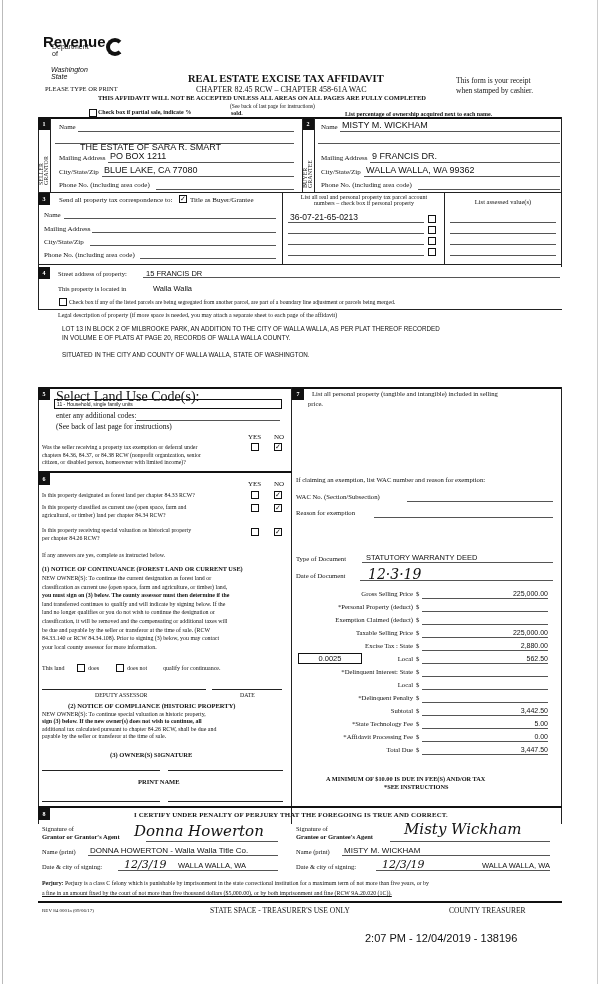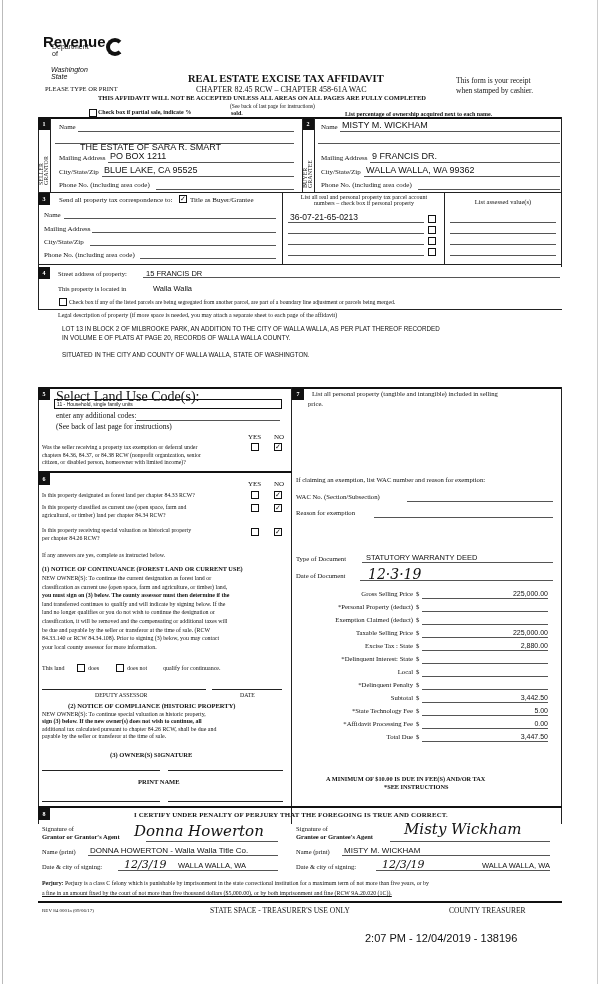--- a/index.html
+++ b/index.html
@@ -55,21 +55,21 @@
 <div class="vline" style="left:50px;top:118px;height:74px;"></div>
 <div class="abs" style="left:39px;top:145px;width:10px;height:40px;font-size:6px;writing-mode:vertical-rl;transform:rotate(180deg);line-height:5px;"><span>SELLER</span> <span>GRANTOR</span></div>
 <div class="abs lbl" style="left:59px;top:123px;">Name</div>
 <div class="abs filled" style="left:80px;top:120px;margin-top:22px;">THE ESTATE OF SARA R. SMART</div>
 <div class="line" style="left:78px;top:131px;width:216px;background:#555;"></div>
 <div class="line" style="left:55px;top:143px;width:239px;background:#555;"></div>
 <div class="abs lbl" style="left:59px;top:154px;">Mailing Address</div>
 <div class="abs filled" style="left:110px;top:151px;">PO BOX 1211</div>
 <div class="line" style="left:108px;top:162px;width:186px;background:#555;"></div>
 <div class="abs lbl" style="left:59px;top:168px;">City/State/Zip</div>
-<div class="abs filled" style="left:104px;top:165px;">BLUE LAKE, CA 95525</div>
+<div class="abs filled" style="left:104px;top:165px;">BLUE LAKE, CA 77080</div>
 <div class="line" style="left:102px;top:176px;width:192px;background:#555;"></div>
 <div class="abs lbl" style="left:59px;top:181px;">Phone No. (including area code)</div>
 <div class="line" style="left:156px;top:189px;width:138px;background:#555;"></div>
 
 <div class="numbox" style="left:302px;top:118px;">2</div>
 <div class="vline" style="left:302px;top:118px;height:74px;"></div>
 <div class="vline" style="left:314px;top:118px;height:74px;"></div>
 <div class="abs" style="left:303px;top:148px;width:10px;height:40px;font-size:6px;writing-mode:vertical-rl;transform:rotate(180deg);line-height:5px;"><span>BUYER</span> <span>GRANTEE</span></div>
 <div class="abs lbl" style="left:321px;top:123px;">Name</div>
 <div class="abs filled" style="left:342px;top:120px;">MISTY M. WICKHAM</div>
@@ -248,20 +248,26 @@
     <span style="position:absolute;right:143px;top:0;font-size:6.7px;white-space:nowrap;">Taxable Selling Price</span>
     <span style="position:absolute;left:122px;top:0;font-size:6.7px;">$</span>
     <span class="money" style="position:absolute;left:128px;width:126px;top:0;border-bottom:1px solid #555;height:9px;">225,000.00</span>
   </div>
   <div style="position:relative;height:13px;">
     <span style="position:absolute;right:143px;top:0;font-size:6.7px;white-space:nowrap;">Excise Tax : State</span>
     <span style="position:absolute;left:122px;top:0;font-size:6.7px;">$</span>
     <span class="money" style="position:absolute;left:128px;width:126px;top:0;border-bottom:1px solid #555;height:9px;">2,880.00</span>
   </div>
   <div style="position:relative;height:13px;">
+    <span class="sans" style="position:absolute;left:4px;top:-2px;width:64px;height:11px;border:1px solid #111;text-align:center;font-size:7.5px;line-height:9px;">0.0025</span>
+    <span style="position:absolute;right:143px;top:0;font-size:6.7px;white-space:nowrap;">Local</span>
+    <span style="position:absolute;left:122px;top:0;font-size:6.7px;">$</span>
+    <span class="money" style="position:absolute;left:128px;width:126px;top:0;border-bottom:1px solid #555;height:9px;">562.50</span>
+  </div>
+  <div style="position:relative;height:13px;">
     <span style="position:absolute;right:143px;top:0;font-size:6.7px;white-space:nowrap;">*Delinquent Interest: State</span>
     <span style="position:absolute;left:122px;top:0;font-size:6.7px;">$</span>
     <span class="money" style="position:absolute;left:128px;width:126px;top:0;border-bottom:1px solid #555;height:9px;"></span>
   </div>
   <div style="position:relative;height:13px;">
     <span style="position:absolute;right:143px;top:0;font-size:6.7px;white-space:nowrap;">Local</span>
     <span style="position:absolute;left:122px;top:0;font-size:6.7px;">$</span>
     <span class="money" style="position:absolute;left:128px;width:126px;top:0;border-bottom:1px solid #555;height:9px;"></span>
   </div>
   <div style="position:relative;height:13px;">

